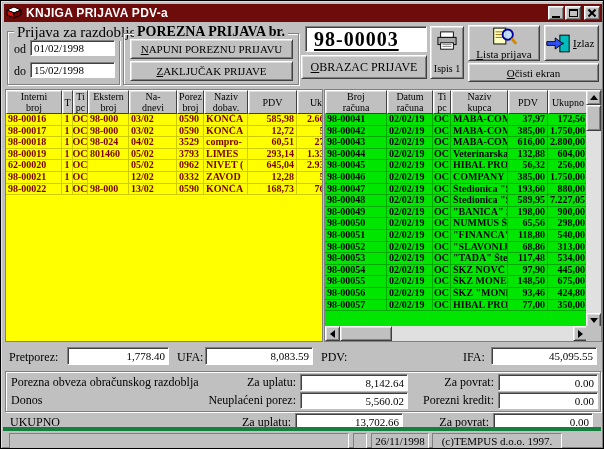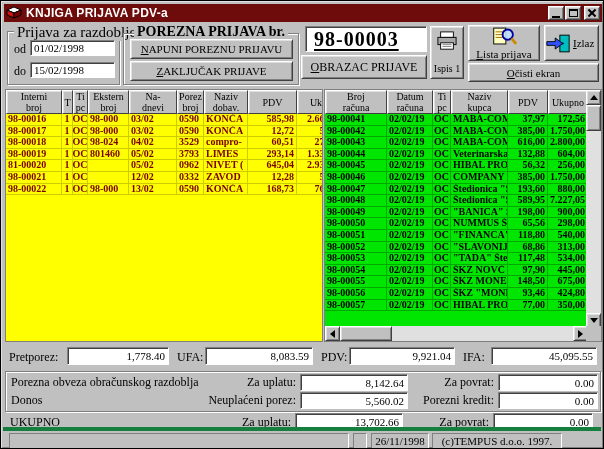--- a/index.html
+++ b/index.html
@@ -234,21 +234,21 @@
           <div class="td c1 ctr">1</div>
           <div class="td c2 ctr">OC</div>
           <div class="td c3">801460</div>
           <div class="td c4">05/02</div>
           <div class="td c5">3793</div>
           <div class="td c6">LIMES</div>
           <div class="td c7 num">293,14</div>
           <div class="td c8 num">1.332,45</div>
         </div>
         <div class="tr">
-          <div class="td c0">81-00020</div>
+          <div class="td c0">62-00020</div>
           <div class="td c1 ctr">1</div>
           <div class="td c2 ctr">OC</div>
           <div class="td c3"></div>
           <div class="td c4">05/02</div>
           <div class="td c5">0962</div>
           <div class="td c6">NIVET (</div>
           <div class="td c7 num">645,04</div>
           <div class="td c8 num">2.932,00</div>
         </div>
         <div class="tr">
@@ -448,21 +448,20 @@
         </div>
     </div>
     <div class="corner"></div>
   </div>
 
   <div class="lbl" style="left:8px;top:349px;">Pretporez:</div>
   <div class="field sunken sumfield" style="left:66px;top:346px;width:102px;">1,778.40</div>
   <div class="lbl" style="left:176px;top:349px;">UFA:</div>
   <div class="field sunken sumfield" style="left:204px;top:346px;width:108px;">8,083.59</div>
   <div class="lbl" style="left:320px;top:349px;">PDV:</div>
-  <div class="field sunken sumfield" style="left:348px;top:346px;width:106px;">9,921.04</div>
   <div class="lbl" style="left:462px;top:349px;">IFA:</div>
   <div class="field sunken sumfield" style="left:490px;top:346px;width:106px;">45,095.55</div>
 
   <div class="grp etched" style="left:4px;top:370px;width:596px;height:41px;">
     <span class="lbl" style="left:5px;top:3px;">Porezna obveza obračunskog razdoblja</span>
     <span class="rlbl" style="left:210px;top:3px;width:80px;">Za uplatu:</span>
     <div class="field sunken sumfield" style="left:294px;top:2px;width:108px;height:17px;">8,142.64</div>
     <span class="rlbl" style="left:410px;top:3px;width:78px;">Za povrat:</span>
     <div class="field sunken sumfield" style="left:492px;top:2px;width:100px;height:17px;">0.00</div>
 

